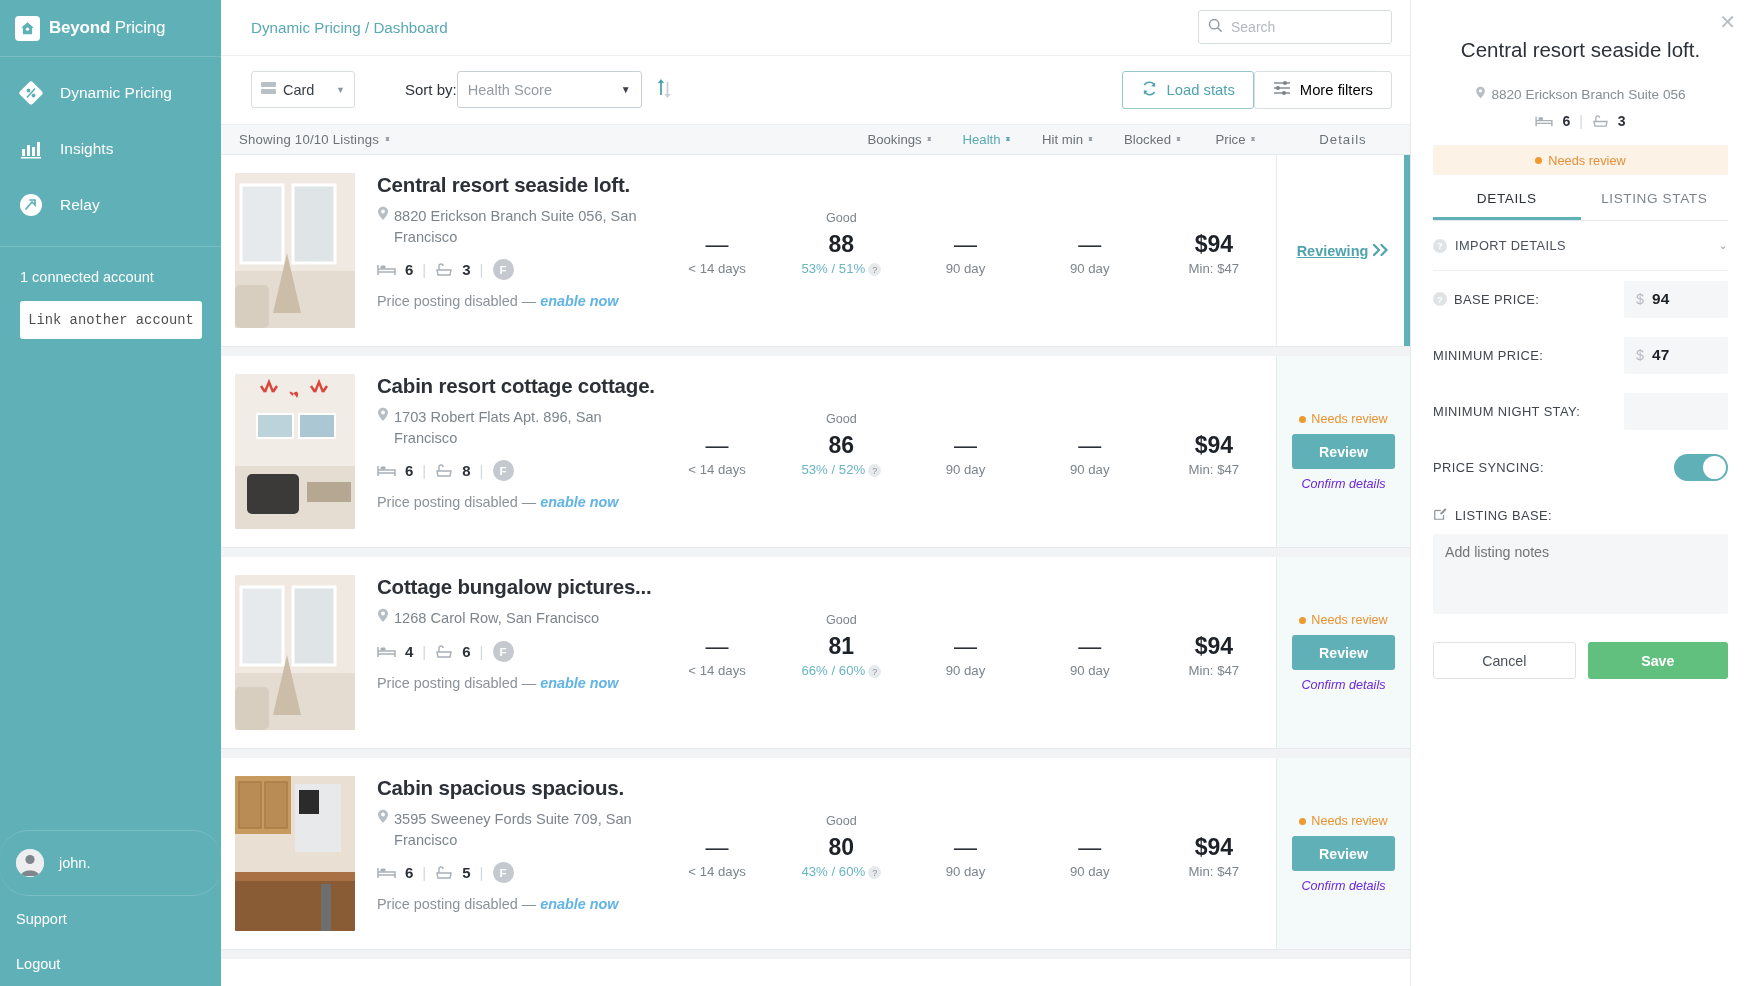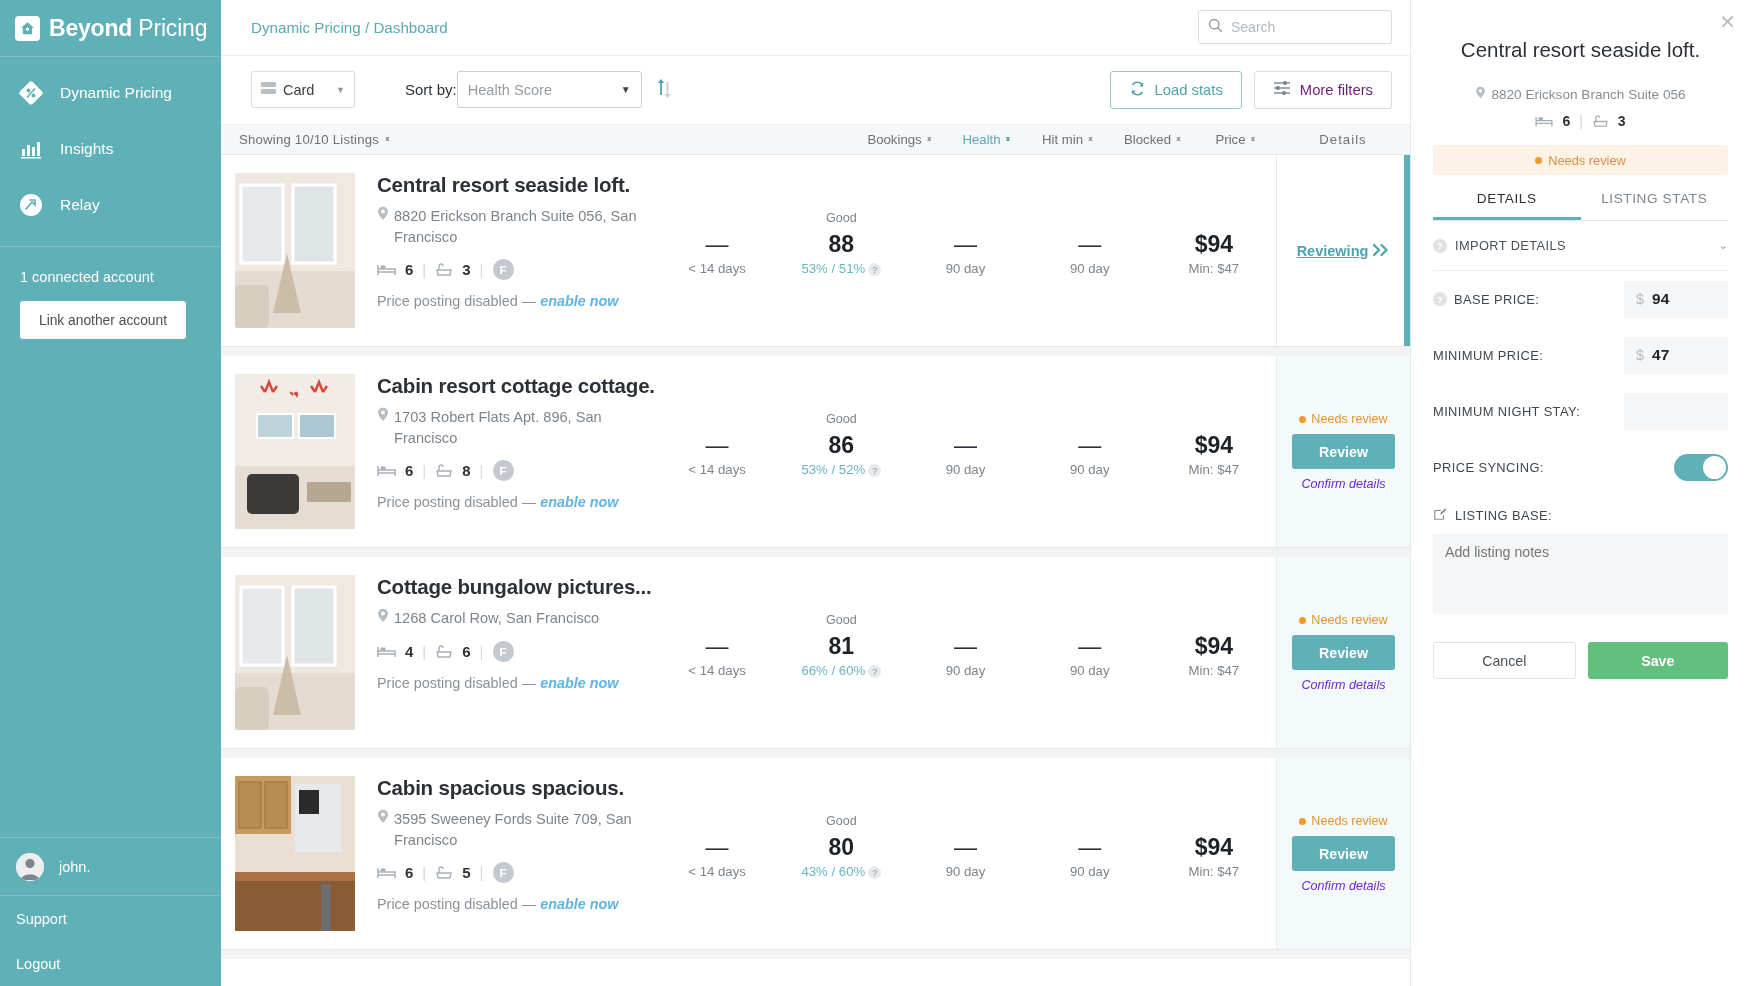--- a/index.html
+++ b/index.html
@@ -24,51 +24,52 @@
     height: 57px;
     display: flex; align-items: center;
     padding-left: 15px;
     border-bottom: 1px solid rgba(255,255,255,0.18);
   }
   .brand-logo {
     width: 25px; height: 25px; border-radius: 4px;
     background: #ffffff; margin-right: 9px;
     display: flex; align-items: center; justify-content: center;
   }
-  .brand-text { font-size: 23px; letter-spacing: -0.2px; }
+  .brand-text { font-size: 17px; letter-spacing: -0.2px; }
   .brand-text b { font-weight: 700; }
   .brand-text span { font-weight: 300; }
 
   .nav { padding-top: 8px; border-bottom: 1px solid rgba(255,255,255,0.18); padding-bottom: 13px;}
   .nav-item {
     display: flex; align-items: center;
     height: 56px; padding-left: 16px;
     font-size: 15.5px; font-weight: 400;
     cursor: pointer;
   }
   .nav-icon { width: 30px; height: 30px; margin-right: 14px; display:flex; align-items:center; justify-content:center; }
 
   .acct-block { padding: 22px 20px 0 20px; }
   .acct-label { font-size: 14.5px; font-weight: 400; }
   .link-btn {
     margin-top: 16px;
     background: #ffffff; color: #4f4f4f;
     border: none; border-radius: 3px;
-    width: 166px; height: 38px;
-    font-size: 13.8px; font-family: Liberation Sans, sans-serif;
+    width: 182px; height: 38px;
+    font-size: 13.8px; font-family: Liberation Mono, monospace;
     cursor: pointer;
   }
 
   .sidebar-spacer { flex: 1 1 auto; }
 
   .user-row {
-    height: 59px; display: flex; align-items: center; padding-left: 16px;
+    height: 66px; display: flex; align-items: center; padding-left: 16px;
     border-top: 1px solid rgba(255,255,255,0.18);
     border-bottom: 1px solid rgba(255,255,255,0.18);
     cursor: pointer;
+    border-radius: 28px;
   }
   .avatar {
     width: 28px; height: 28px; border-radius: 50%;
     background: #e8e8e8; margin-right: 15px; overflow: hidden;
     display:flex; align-items:flex-end; justify-content:center;
   }
   .user-name { font-size: 14.5px; }
   .foot-item { height: 45px; display: flex; align-items: center; padding-left: 16px; font-size: 14.5px; cursor: pointer; }
 
   
@@ -109,21 +110,21 @@
     font-size: 14.6px; color: #949ba1; cursor: pointer;
   }
   .sort-select .caret { margin-left: auto; color: #3a4046; font-size: 10px; }
   .sort-dir { margin-left: 14px; cursor: pointer; }
   .toolbar-spacer { flex: 1 1 auto; }
   .btn-outline {
     height: 38px; border-radius: 3px; display: flex; align-items: center;
     gap: 9px; padding: 0 18px; font-size: 14.8px; cursor: pointer; background:#fff;
   }
   .btn-teal { border: 1px solid #93c9cd; color: #4ea3ae; }
-  .btn-grey { border: 1px solid #d8dde0; color: #701a75; margin-left: 12px; }
+  .btn-grey { border: 1px solid #d8dde0; color: #000000; }
 
   .colhead {
     height: 31px; background: #f6f7f8; border-bottom: 1px solid #e6e9eb;
     display: flex; align-items: center; font-size: 13.2px; color: #6b7279;
     padding-left: 18px; position: relative;
   }
   .colhead .showing { letter-spacing: 0.2px; display:flex; align-items:center; gap:5px;}
   .ch-spacer { flex: 1 1 auto; }
   .ch { display: flex; align-items: center; gap: 4px; cursor: pointer; }
   .ch.active { color: #5aa9b3; }

